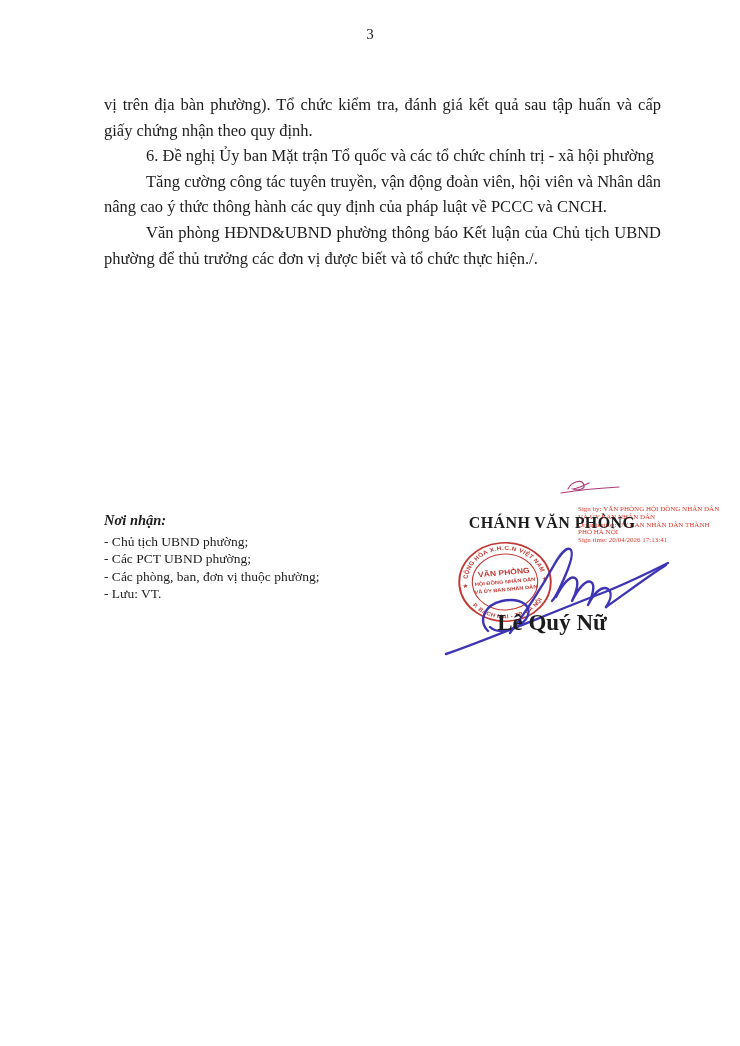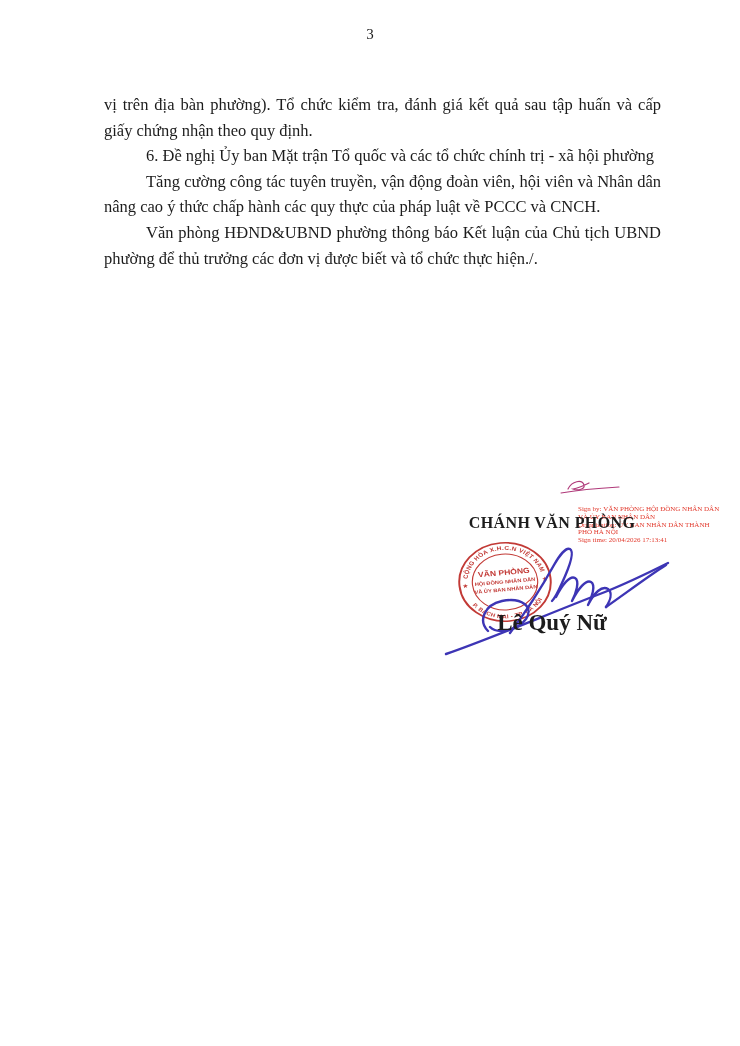--- a/index.html
+++ b/index.html
@@ -45,29 +45,36 @@
 </head>
 <body>
 
 <div class="page">
 
   <div class="page-number">3</div>
 
   <div class="body-text">
     <p class="para">vị trên địa bàn phường). Tổ chức kiểm tra, đánh giá kết quả sau tập huấn và cấp giấy chứng nhận theo quy định.</p>
     <p class="para bold indent">6. Đề nghị Ủy ban Mặt trận Tổ quốc và các tổ chức chính trị - xã hội phường</p>
-    <p class="para indent">Tăng cường công tác tuyên truyền, vận động đoàn viên, hội viên và Nhân dân nâng cao ý thức chấp hành các quy thực của pháp luật về PCCC và CNCH.</p>
+    <p class="para indent">Tăng cường công tác tuyên truyền, vận động đoàn viên, hội viên và Nhân dân nâng cao ý thức thông hành các quy định của pháp luật về PCCC và CNCH.</p>
     <p class="para indent">Văn phòng HĐND&amp;UBND phường thông báo Kết luận của Chủ tịch UBND phường để thủ trưởng các đơn vị được biết và tổ chức thực hiện./.</p>
   </div>
 
   <svg class="paraph-svg" viewBox="0 0 64 20">
     <path d="M10,12 c 4,-8 14,-10 16,-4 c 1.5,4 -6,6 -11,4 c 6,-1 12,-4 16,-6" fill="none" stroke="#b03a7a" stroke-width="1.2" stroke-linecap="round"></path>
     <path d="M3,16 C 20,13 44,11 61,10" fill="none" stroke="#b03a7a" stroke-width="1.1" stroke-linecap="round"></path>
   </svg>
 
+  <div class="recipients">
+    <div class="recipients-label">Nơi nhận:</div>
+    <div>- Chủ tịch UBND phường;</div>
+    <div>- Các PCT UBND phường;</div>
+    <div>- Các phòng, ban, đơn vị thuộc phường;</div>
+    <div>- Lưu: VT.</div>
+  </div>
 
   <div class="sig-title">CHÁNH VĂN PHÒNG</div>
 
   <div class="digital-sig">
     <div>Sign by: VĂN PHÒNG HỘI ĐỒNG NHÂN DÂN</div>
     <div>VÀ ỦY BAN NHÂN DÂN</div>
     <div>Organization: ỦY BAN NHÂN DÂN THÀNH</div>
     <div>PHỐ HÀ NỘI</div>
     <div>Sign time: 20/04/2026 17:13:41</div>
   </div>

